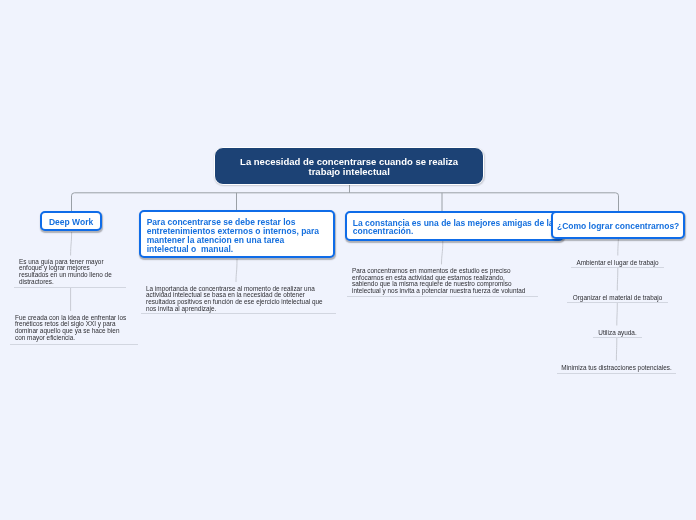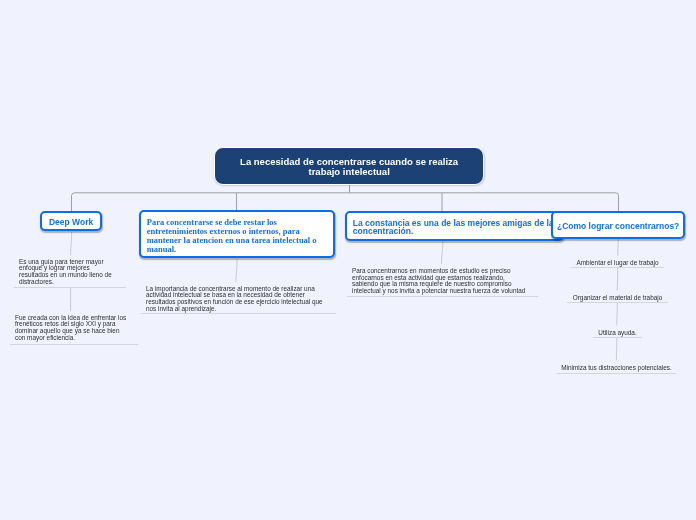--- a/index.html
+++ b/index.html
@@ -37,21 +37,21 @@
       <path d="M617.3,303 C617.3,315 616.8,315 616.8,325.5"></path>
       <path d="M616.8,338 C616.8,350 616.4,350 616.4,360.5"></path>
     </g>
   </svg>
 
   <div class="node root">
       <span>La necesidad de concentrarse cuando se realiza trabajo intelectual</span>
     </div>
 
   <div class="node branch" style="left:39.8px;top:210.6px;width:62.6px;height:20.8px;justify-content:center;"><span>Deep Work</span></div>
-  <div class="node branch" style="left:138.7px;top:210.2px;width:196.6px;height:47.8px;font-family:Liberation Serif, serif;"><span>Para concentrarse se debe restar los entretenimientos externos o internos, para mantener la atencion en una tarea intelectual o  manual.</span></div>
+  <div class="node branch" style="left:138.7px;top:210.2px;width:196.6px;height:47.8px;"><span>Para concentrarse se debe restar los entretenimientos externos o internos, para mantener la atencion en una tarea intelectual o  manual.</span></div>
   <div class="node branch" style="left:344.8px;top:210.8px;width:219px;height:29.8px;"><span>La constancia es una de las mejores amigas de la concentración.</span></div>
   <div class="node branch" style="left:551px;top:210.8px;width:134.3px;height:21px;justify-content:center;padding:12px 2px;"><span>¿Como lograr concentrarnos?</span></div>
 
   <div class="leaf" style="left:19px;top:258.5px;width:97px;height:29px;"><span>Es una guía para tener mayor enfoque y lograr mejores resultados en un mundo lleno de distractores.</span><span class="ul"></span></div>
   <div class="leaf" style="left:15px;top:314.5px;width:113px;height:30px;"><span>Fue creada con la idea de enfrentar los frenéticos retos del siglo XXI y para dominar aquello que ya se hace bien con mayor eficiencia.</span><span class="ul"></span></div>
 
   <div class="leaf" style="left:146px;top:285.5px;width:180px;height:28.5px;"><span>La importancia de concentrarse al momento de realizar una actividad intelectual se basa en la necesidad de obtener resultados positivos en función de ese ejercicio intelectual que nos invita al aprendizaje.</span><span class="ul"></span></div>
 
   <div class="leaf" style="left:352px;top:267.7px;width:176px;height:29.3px;"><span>Para concentrarnos en momentos de estudio es preciso enfocarnos en esta actividad que estamos realizando, sabiendo que la misma requiere de nuestro compromiso intelectual y nos invita a potenciar nuestra fuerza de voluntad</span><span class="ul"></span></div>
 

